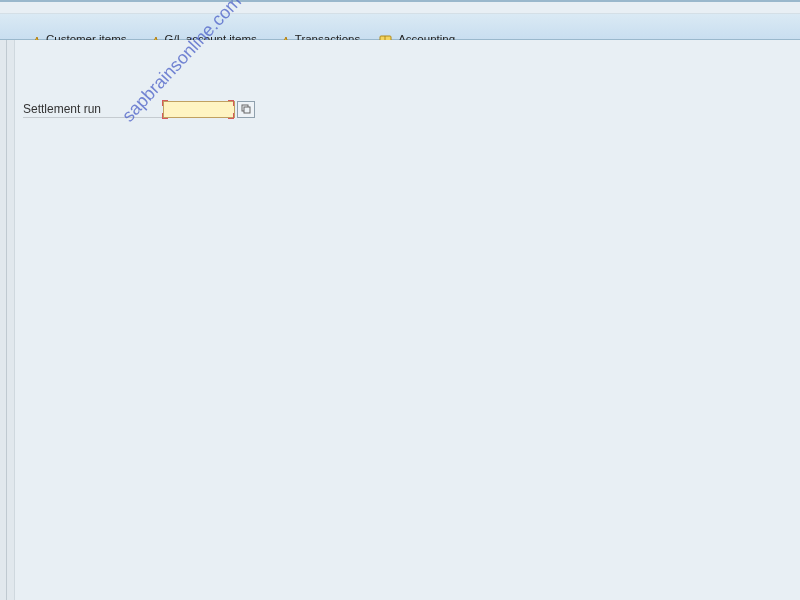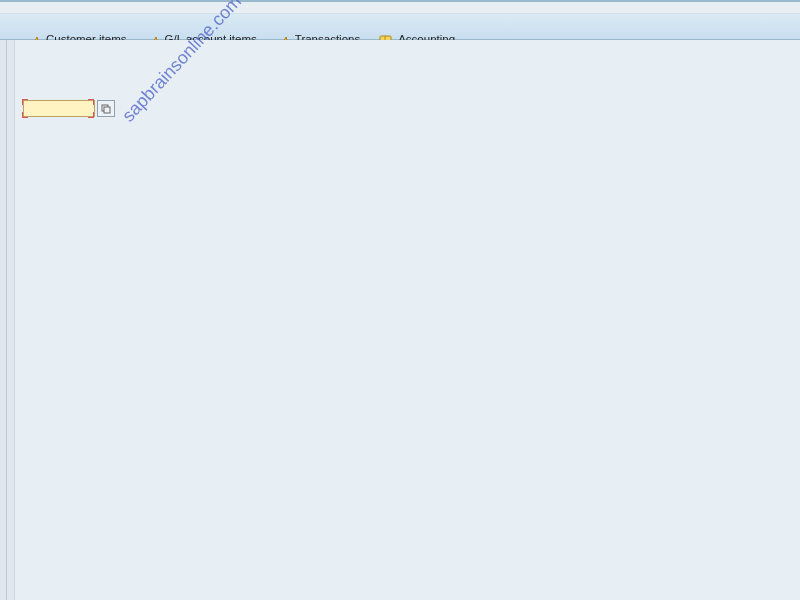--- a/index.html
+++ b/index.html
@@ -88,20 +88,21 @@
     <span>Accounting</span>
   </div>
 </div>
 
 <div class="left-margin">
   <div class="left-margin-line"></div>
 </div>
 
 <div class="content">
   <div class="form-row">
+    <div class="form-label">Settlement run</div>
     <div class="input-wrap">
       <input class="req-input" type="text" value="" style="">
       <span class="corner tl"></span>
       <span class="corner tr"></span>
       <span class="corner bl"></span>
       <span class="corner br"></span>
       <div class="f4-btn">
         <svg width="10" height="10" viewBox="0 0 10 10">
           <rect x="1" y="1" width="6" height="6" fill="none" stroke="#666" stroke-width="1"></rect>
           <rect x="3" y="3" width="6" height="6" fill="#eef3f7" stroke="#666" stroke-width="1"></rect>

